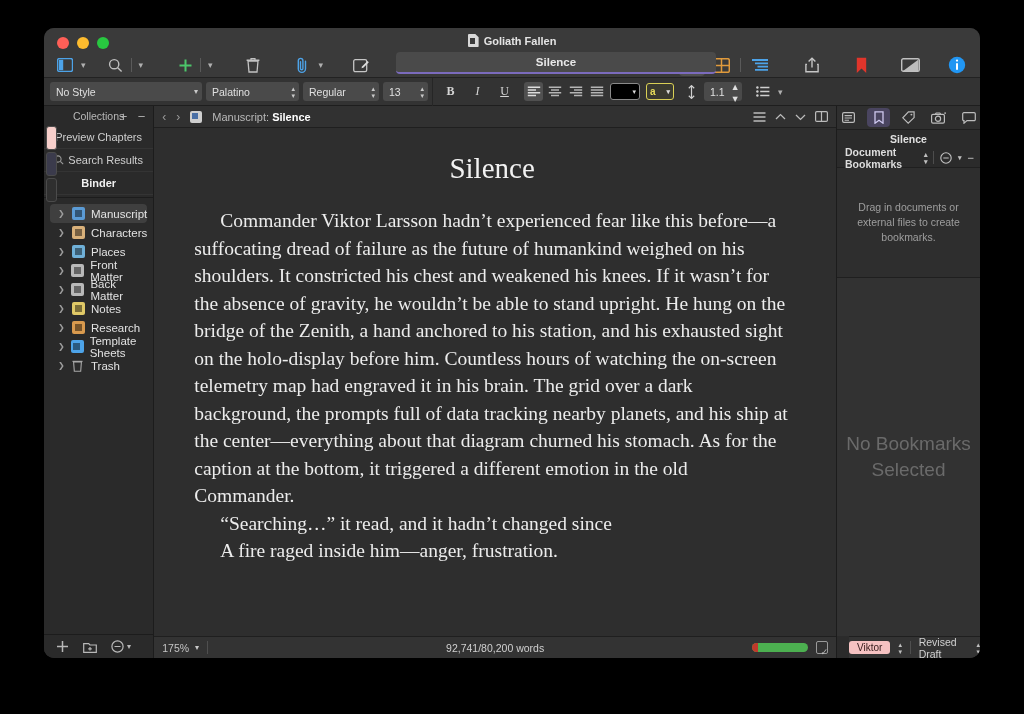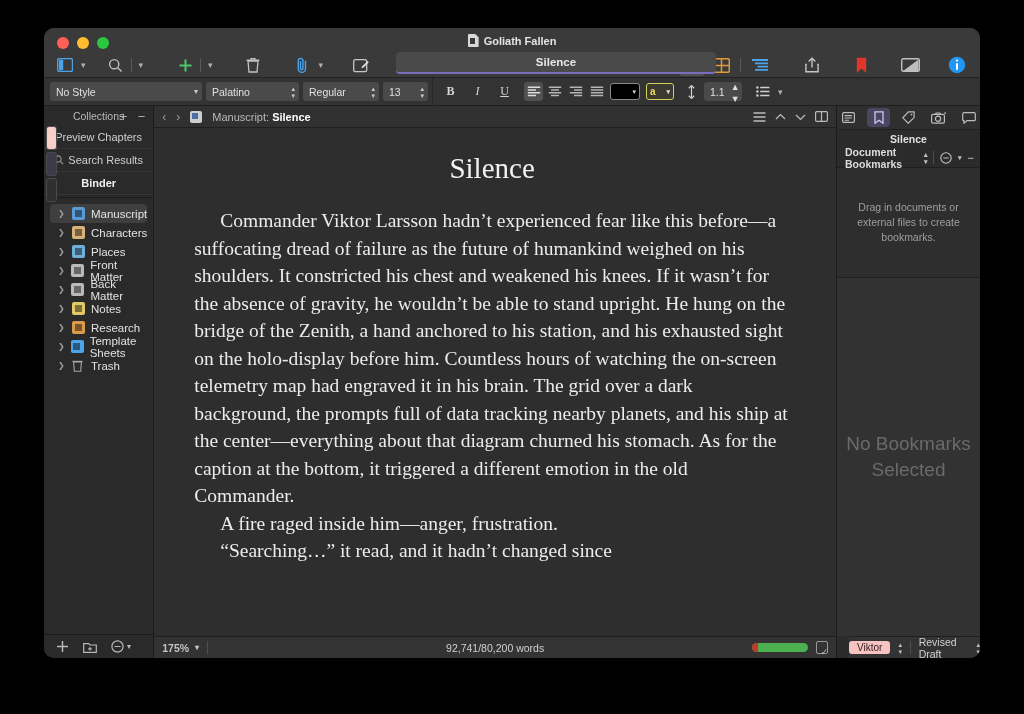--- a/index.html
+++ b/index.html
@@ -286,21 +286,21 @@
   }
   .editor-footer {
     height: 22px; flex: 0 0 auto;
     background: #333333;
     border-top: 1px solid #1f1f1f;
     display: flex; align-items: center;
     padding: 0 8px;
     font-size: 10.5px; color: #c4c4c4;
     position: relative;
   }
-  .zoom-ctl { display: flex; align-items: center; gap: 6px; font-weight: bold; }
+  .zoom-ctl { display: flex; align-items: center; gap: 6px; }
   .zoom-ctl .arrow-dn { font-size: 8px; color: #c9c9c9; }
   .zoom-sep { width: 1px; height: 13px; background: #4f4f4f; margin-left: 8px; }
   .wordcount {
     position: absolute; left: 0; right: 0; text-align: center;
     font-size: 10.5px; color: #d0d0d0; pointer-events: none;
   }
   .ed-right { margin-left: auto; display: flex; align-items: center; gap: 8px; }
   .progbar {
     width: 56px; height: 9px; border-radius: 5px;
     background: #4cb050; overflow: hidden; position: relative;
@@ -750,22 +750,22 @@
                   <line x1="6.5" y1="0.6" x2="6.5" y2="10.4" stroke="#bbb" stroke-width="1.2"></line>
                 </svg>
             </span>
           </span>
         </div>
 
         <div class="doc-scroll">
           <div class="doc-page">
             <div class="doc-title">Silence</div>
             <p class="doc-para">Commander Viktor Larsson hadn’t experienced fear like this before—a suffocating dread of failure as the future of humankind weighed on his shoulders. It constricted his chest and weakened his knees. If it wasn’t for the absence of gravity, he wouldn’t be able to stand upright. He hung on the bridge of the Zenith, a hand anchored to his station, and his exhausted sight on the holo-display before him. Countless hours of watching the on-screen telemetry map had engraved it in his brain. The grid over a dark background, the prompts full of data tracking nearby planets, and his ship at the center—everything about that diagram churned his stomach. As for the caption at the bottom, it triggered a different emotion in the old Commander.</p>
+            <p class="doc-para">“Searching…” it read, and it hadn’t changed since</p>
             <p class="doc-para">A fire raged inside him—anger, frustration.</p>
-            <p class="doc-para">“Searching…” it read, and it hadn’t changed since</p>
           </div>
         </div>
 
         <div class="editor-footer">
           <div class="zoom-ctl">
             <span>175%</span>
             <span class="arrow-dn">▾</span>
           </div>
           <div class="zoom-sep"></div>
           <div class="wordcount">92,741/80,200 words</div>

